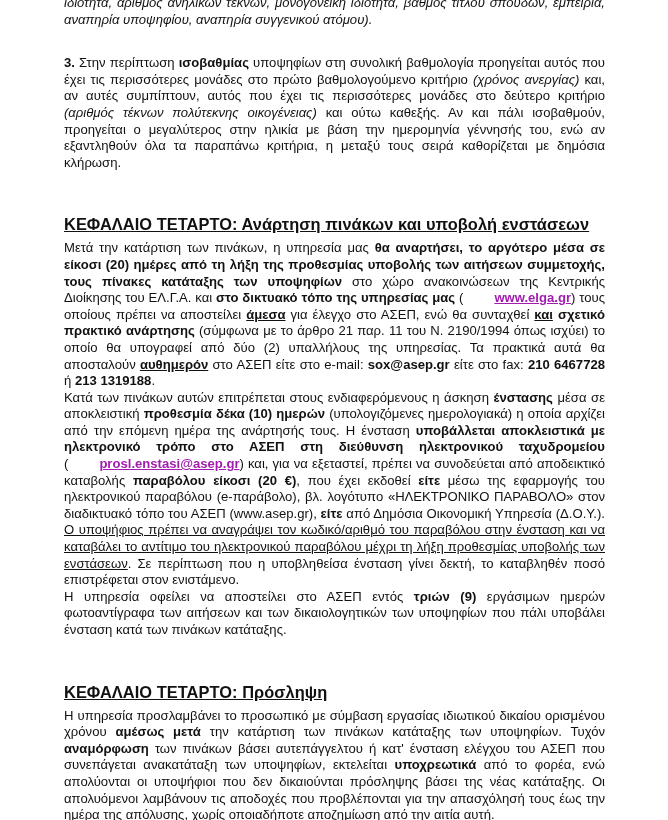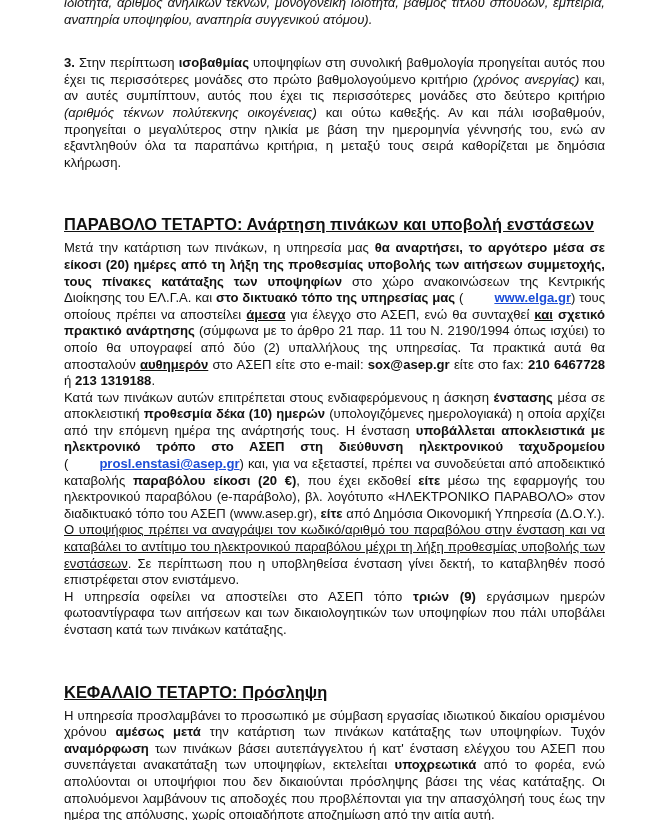--- a/index.html
+++ b/index.html
@@ -12,42 +12,42 @@
       margin: 0; font-size: 13.1px; line-height: 16.6px;
       text-align: justify; text-justify: inter-word;
     }
     h2 {
       margin: 0; font-size: 16.4px; font-weight: bold; text-decoration: underline;
       line-height: 20px; letter-spacing: 0.05px;
     }
     b { font-weight: bold; }
     i { font-style: italic; }
     u { }
-    a.link { color: #1d4ed8; text-decoration: underline; font-weight: bold; padding-left: 31px; }
+    a.link { color: #a21caf; text-decoration: underline; font-weight: bold; padding-left: 31px; }
     .p-top { margin-top: 0; }
     .p-criteria { margin-top: 27px; }
     .h-four { margin-top: 43px; }
     .p-after-h { margin-top: 6px; }
     .p-gap { }
     .h-five { margin-top: 43px; }
   </style>
 </head>
 <body>
 
 <div class="page">
 
   <p class="p-top"><i>ιδιότητα, αριθμός ανήλικων τέκνων, μονογονεϊκή ιδιότητα, βαθμός τίτλου σπουδών, εμπειρία, αναπηρία υποψηφίου, αναπηρία συγγενικού ατόμου).</i></p>
 
   <p class="p-criteria"><b>3.</b><span> Στην περίπτωση </span><b>ισοβαθμίας</b><span> υποψηφίων στη συνολική βαθμολογία προηγείται αυτός που έχει τις περισσότερες μονάδες στο πρώτο βαθμολογούμενο κριτήριο </span><i>(χρόνος ανεργίας)</i><span> και, αν αυτές συμπίπτουν, αυτός που έχει τις περισσότερες μονάδες στο δεύτερο κριτήριο </span><i>(αριθμός τέκνων πολύτεκνης οικογένειας)</i><span> και ούτω καθεξής. Αν και πάλι ισοβαθμούν, προηγείται ο μεγαλύτερος στην ηλικία με βάση την ημερομηνία γέννησής του, ενώ αν εξαντληθούν όλα τα παραπάνω κριτήρια, η μεταξύ τους σειρά  καθορίζεται με δημόσια κλήρωση.</span></p>
 
-  <h2 class="h-four">ΠΑΡΑΒΟΛΟ ΤΕΤΑΡΤΟ: Ανάρτηση πινάκων και υποβολή ενστάσεων</h2>
+  <h2 class="h-four">ΚΕΦΑΛΑΙΟ ΤΕΤΑΡΤΟ: Ανάρτηση πινάκων και υποβολή ενστάσεων</h2>
 
   <p class="p-after-h"><span>Μετά την κατάρτιση των πινάκων, η υπηρεσία μας </span><b>θα αναρτήσει, το αργότερο μέσα σε είκοσι (20) ημέρες από τη λήξη της προθεσμίας υποβολής των αιτήσεων συμμετοχής, τους πίνακες κατάταξης των υποψηφίων</b><span> στο χώρο ανακοινώσεων της Κεντρικής Διοίκησης του ΕΛ.Γ.Α. και </span><b>στο δικτυακό τόπο της υπηρεσίας μας</b><span> (</span><a class="link">www.elga.gr</a><span>)  τους οποίους πρέπει να αποστείλει </span><b><u>άμεσα</u></b><span> για έλεγχο στο ΑΣΕΠ, ενώ θα συνταχθεί </span><b><u>και</u></b><b> σχετικό πρακτικό ανάρτησης</b><span> (σύμφωνα με το άρθρο 21 παρ. 11 του Ν. 2190/1994 όπως ισχύει) το οποίο θα υπογραφεί από δύο (2) υπαλλήλους της υπηρεσίας. Τα πρακτικά αυτά θα αποσταλούν </span><b><u>αυθημερόν</u></b><span> στο ΑΣΕΠ είτε στο e-mail: </span><b>sox@asep.gr</b><span> είτε στο fax: </span><b>210 6467728</b><span> ή </span><b>213 1319188</b><span>.</span></p>
 
   <p class="p-gap"><span>Κατά των πινάκων αυτών επιτρέπεται στους ενδιαφερόμενους η άσκηση </span><b>ένστασης</b><span> μέσα σε αποκλειστική </span><b>προθεσμία δέκα (10) ημερών</b><span> (υπολογιζόμενες ημερολογιακά) η οποία αρχίζει από την επόμενη ημέρα της ανάρτησής τους. Η ένσταση </span><b>υποβάλλεται αποκλειστικά με ηλεκτρονικό τρόπο στο ΑΣΕΠ στη διεύθυνση ηλεκτρονικού ταχυδρομείου</b><span> (</span><a class="link">prosl.enstasi@asep.gr</a><span>) και, για να εξεταστεί, πρέπει να συνοδεύεται από αποδεικτικό καταβολής </span><b>παραβόλου είκοσι (20 €)</b><span>, που έχει εκδοθεί </span><b>είτε</b><span> μέσω της εφαρμογής του ηλεκτρονικού παραβόλου (e-παράβολο), βλ. λογότυπο «ΗΛΕΚΤΡΟΝΙΚΟ ΠΑΡΑΒΟΛΟ» στον διαδικτυακό τόπο του ΑΣΕΠ (www.asep.gr), </span><b>είτε</b><span> από Δημόσια Οικονομική Υπηρεσία (Δ.Ο.Υ.). </span><u>Ο υποψήφιος πρέπει να αναγράψει τον κωδικό/αριθμό του παραβόλου στην ένσταση και να καταβάλει το αντίτιμο του ηλεκτρονικού παραβόλου μέχρι τη λήξη προθεσμίας υποβολής των ενστάσεων</u><span>. Σε περίπτωση που η υποβληθείσα ένσταση γίνει δεκτή, το καταβληθέν ποσό επιστρέφεται στον ενιστάμενο.</span></p>
 
-  <p class="p-gap"><span>Η υπηρεσία οφείλει να αποστείλει στο ΑΣΕΠ τόπο </span><b>τριών (9)</b><span> εργάσιμων ημερών φωτοαντίγραφα των αιτήσεων και των δικαιολογητικών των υποψηφίων που πάλι υποβάλει ένσταση κατά των πινάκων κατάταξης.</span></p>
+  <p class="p-gap"><span>Η υπηρεσία οφείλει να αποστείλει στο ΑΣΕΠ εντός </span><b>τριών (9)</b><span> εργάσιμων ημερών φωτοαντίγραφα των αιτήσεων και των δικαιολογητικών των υποψηφίων που πάλι υποβάλει ένσταση κατά των πινάκων κατάταξης.</span></p>
 
   <h2 class="h-five">ΚΕΦΑΛΑΙΟ ΤΕΤΑΡΤΟ: Πρόσληψη</h2>
 
   <p class="p-after-h"><span>Η υπηρεσία προσλαμβάνει το προσωπικό με σύμβαση εργασίας ιδιωτικού δικαίου ορισμένου χρόνου </span><b>αμέσως μετά</b><span> την κατάρτιση των πινάκων κατάταξης των υποψηφίων. Τυχόν </span><b>αναμόρφωση</b><span> των πινάκων βάσει αυτεπάγγελτου ή κατ' ένσταση ελέγχου του ΑΣΕΠ που συνεπάγεται ανακατάταξη των υποψηφίων, εκτελείται </span><b>υποχρεωτικά</b><span> από το φορέα, ενώ απολύονται οι υποψήφιοι που δεν δικαιούνται πρόσληψης βάσει της νέας κατάταξης. Οι απολυόμενοι λαμβάνουν τις αποδοχές που προβλέπονται για την απασχόλησή τους έως την ημέρα της απόλυσης, χωρίς οποιαδήποτε αποζημίωση από την αιτία αυτή.</span></p>
 
 </div>
 
 </body></html>

